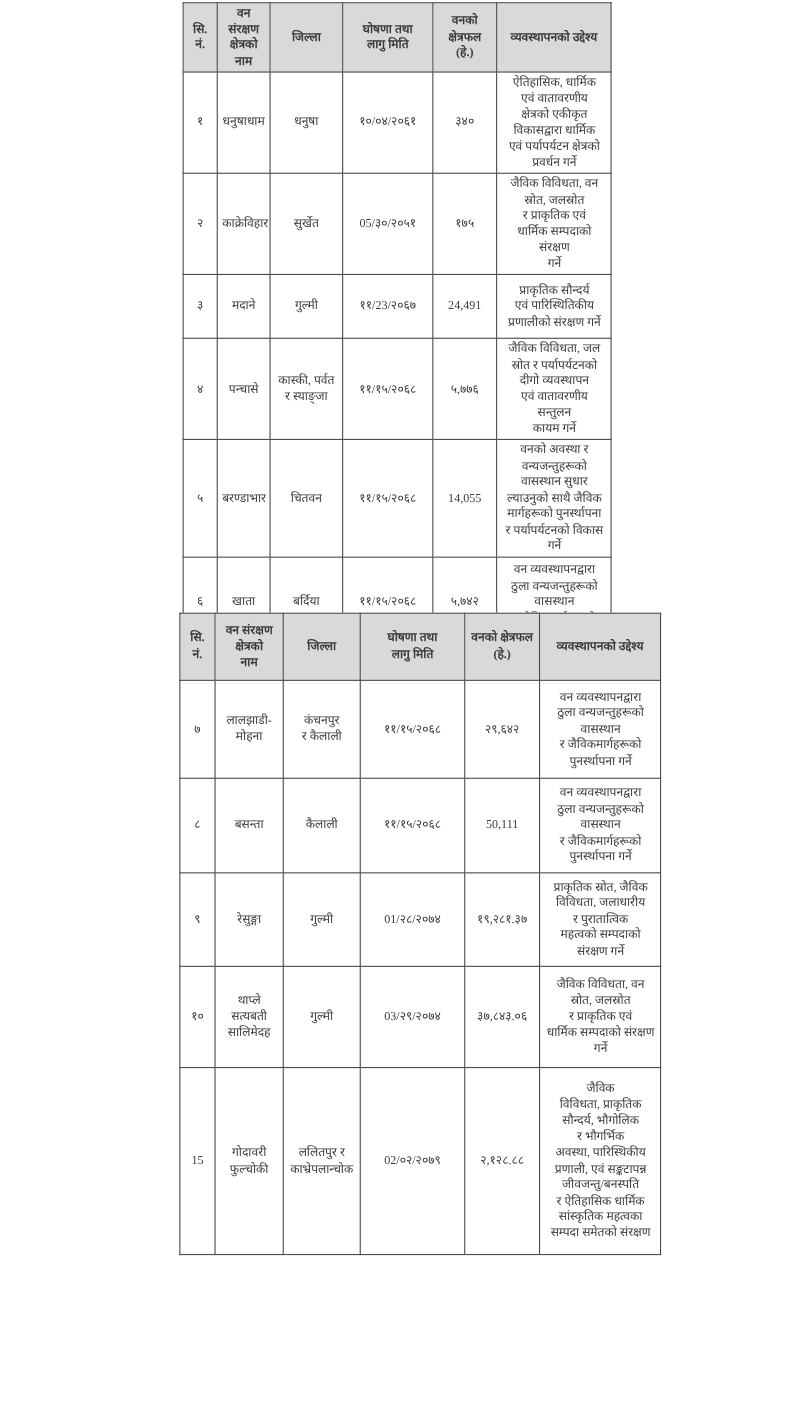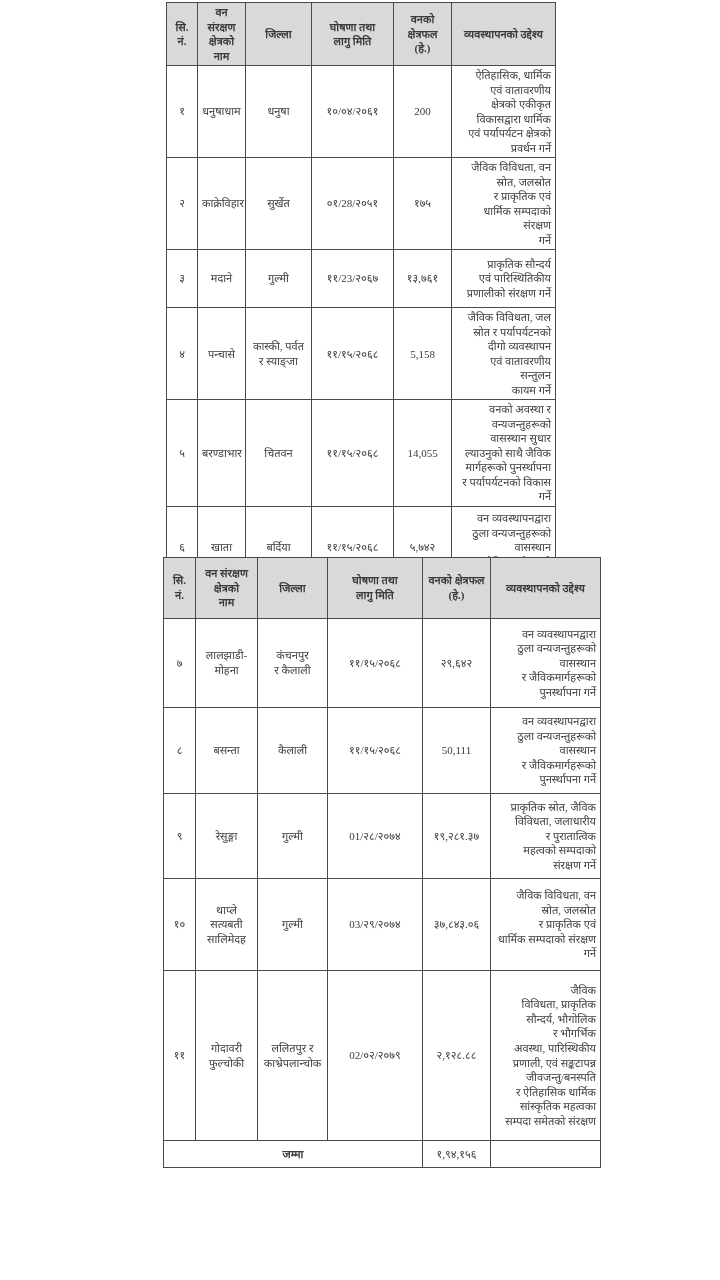--- a/index.html
+++ b/index.html
@@ -20,21 +20,21 @@
     white-space:pre-line;
     overflow:hidden;
     vertical-align:middle;
     text-align:center;
   }
   .doc-table th{
     background:#d9d9d9;
     font-weight:bold;
   }
   .doc-table td.obj{
-    text-align:right;
+    text-align:center;
     padding-left:5px;
   }
   .doc-table td.total-label{font-weight:bold;}
 </style>
 </head>
 <body>
 
 <div>
 
   <table class="doc-table" style="left:166px;top:2px;width:389px;">
@@ -60,57 +60,57 @@
 (हे.)</th>
         <th>व्यवस्थापनको उद्देश्य</th>
       </tr>
     </thead>
     <tbody>
       <tr style="height:89px">
         <td>१</td>
         <td>धनुषाधाम</td>
         <td>धनुषा</td>
         <td>१०/०४/२०६१</td>
-        <td>200</td>
+        <td>३४०</td>
         <td class="obj">ऐतिहासिक, धार्मिक
 एवं वातावरणीय
 क्षेत्रको एकीकृत
 विकासद्वारा धार्मिक
 एवं पर्यापर्यटन क्षेत्रको
 प्रवर्धन गर्ने</td>
       </tr>
       <tr style="height:73px">
         <td>२</td>
         <td>काक्रेविहार</td>
         <td>सुर्खेत</td>
-        <td>०१/28/२०५१</td>
+        <td>05/३०/२०५१</td>
         <td>१७५</td>
         <td class="obj">जैविक विविधता, वन
 स्रोत, जलस्रोत
 र प्राकृतिक एवं
 धार्मिक सम्पदाको संरक्षण
 गर्ने</td>
       </tr>
       <tr style="height:58px">
         <td>३</td>
         <td>मदाने</td>
         <td>गुल्मी</td>
         <td>११/23/२०६७</td>
-        <td>१३,७६१</td>
+        <td>24,491</td>
         <td class="obj">प्राकृतिक सौन्दर्य
 एवं पारिस्थितिकीय
 प्रणालीको संरक्षण गर्ने</td>
       </tr>
       <tr style="height:74px">
         <td>४</td>
         <td>पन्चासे</td>
         <td>कास्की, पर्वत
 र स्याङ्जा</td>
         <td>११/१५/२०६८</td>
-        <td>5,158</td>
+        <td>५,७७६</td>
         <td class="obj">जैविक विविधता, जल
 स्रोत र पर्यापर्यटनको
 दीगो व्यवस्थापन
 एवं वातावरणीय सन्तुलन
 कायम गर्ने</td>
       </tr>
       <tr style="height:99px">
         <td>५</td>
         <td>बरण्डाभार</td>
         <td>चितवन</td>
@@ -210,39 +210,34 @@
         <td>गुल्मी</td>
         <td>03/२९/२०७४</td>
         <td>३७,८४३.०६</td>
         <td class="obj">जैविक विविधता, वन
 स्रोत, जलस्रोत
 र प्राकृतिक एवं
 धार्मिक सम्पदाको संरक्षण
 गर्ने</td>
       </tr>
       <tr style="height:170px">
-        <td>११</td>
+        <td>15</td>
         <td>गोदावरी
 फुल्चोकी</td>
         <td>ललितपुर र
 काभ्रेपलान्चोक</td>
         <td>02/०२/२०७९</td>
         <td>२,१२८.८८</td>
         <td class="obj">जैविक
 विविधता, प्राकृतिक
 सौन्दर्य, भौगोलिक
 र भौगर्भिक
 अवस्था, पारिस्थिकीय
 प्रणाली, एवं सङ्कटापन्न
 जीवजन्तु/बनस्पति
 र ऐतिहासिक धार्मिक
 सांस्कृतिक महत्वका
 सम्पदा समेतको संरक्षण</td>
       </tr>
-      <tr style="height:27px">
-        <td colspan="4" class="total-label">जम्मा</td>
-        <td>१,९४,१५६</td>
-        <td></td>
-      </tr>
     </tbody>
   </table>
 
 </div>
 
 </body></html>

